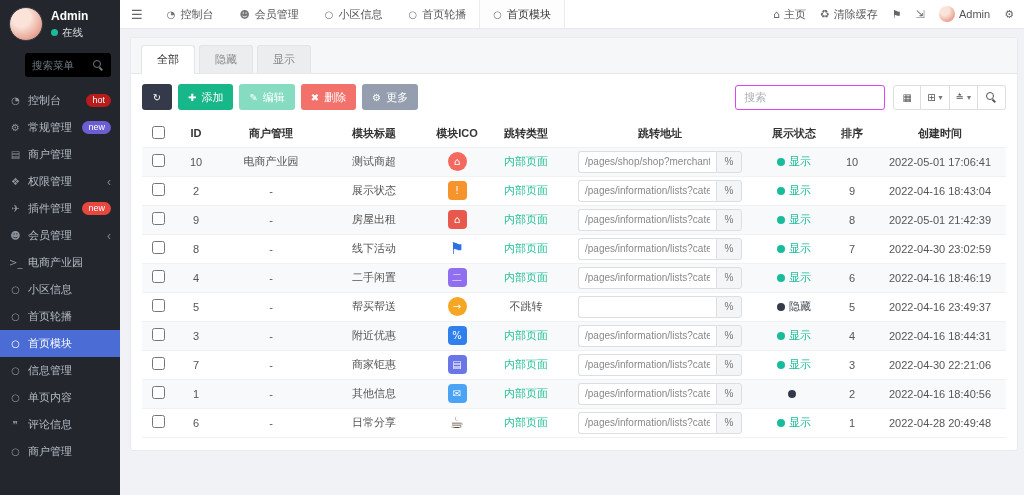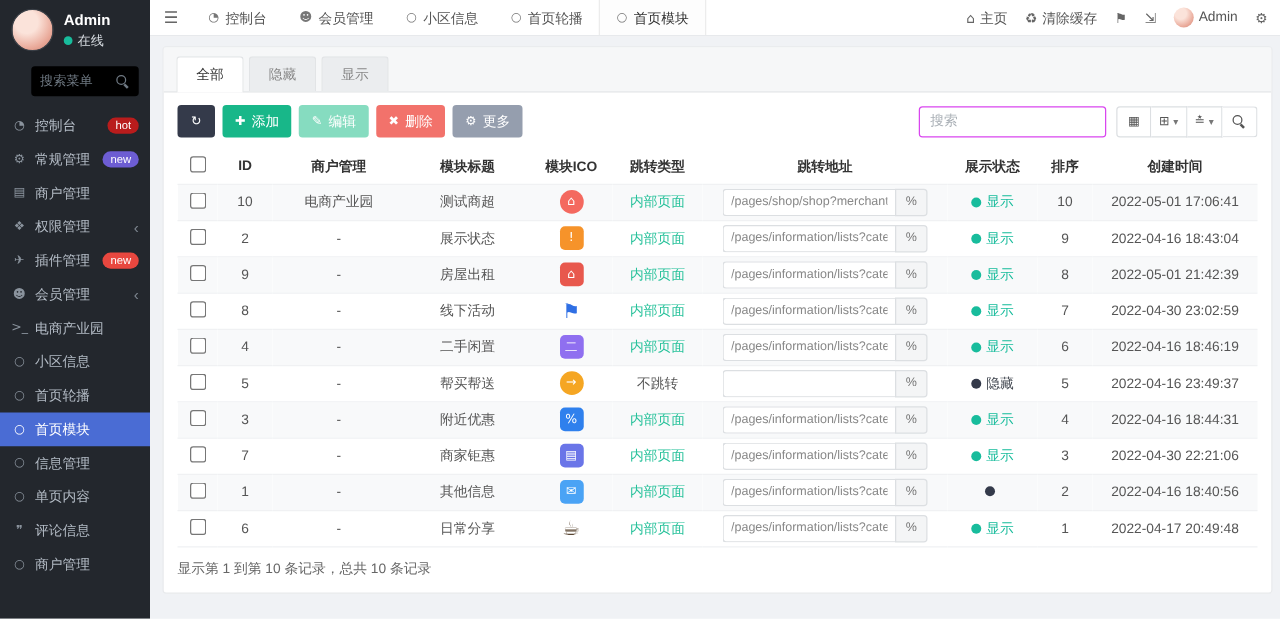--- a/index.html
+++ b/index.html
@@ -555,25 +555,24 @@
                     <button class="url-btn"><span>%</span></button>
                   </div>
                 </td>
                 <td>
                   <span class="status st-show">
                     <i class="dot"></i>
                     <span>显示</span>
                   </span>
                 </td>
                 <td>1</td>
-                <td class="c-time">2022-04-17 20:49:48</td>
+                <td class="c-time">2022-04-28 20:49:48</td>
                 <td>
                   
                 </td>
               </tr>
           </tbody>
         </table>
 
-        <div class="summary">显示第 1 到第 10 条记录，总共 10 条记录</div>
       </div>
     </div>
   </div>
 </div>
 
 </body></html>

